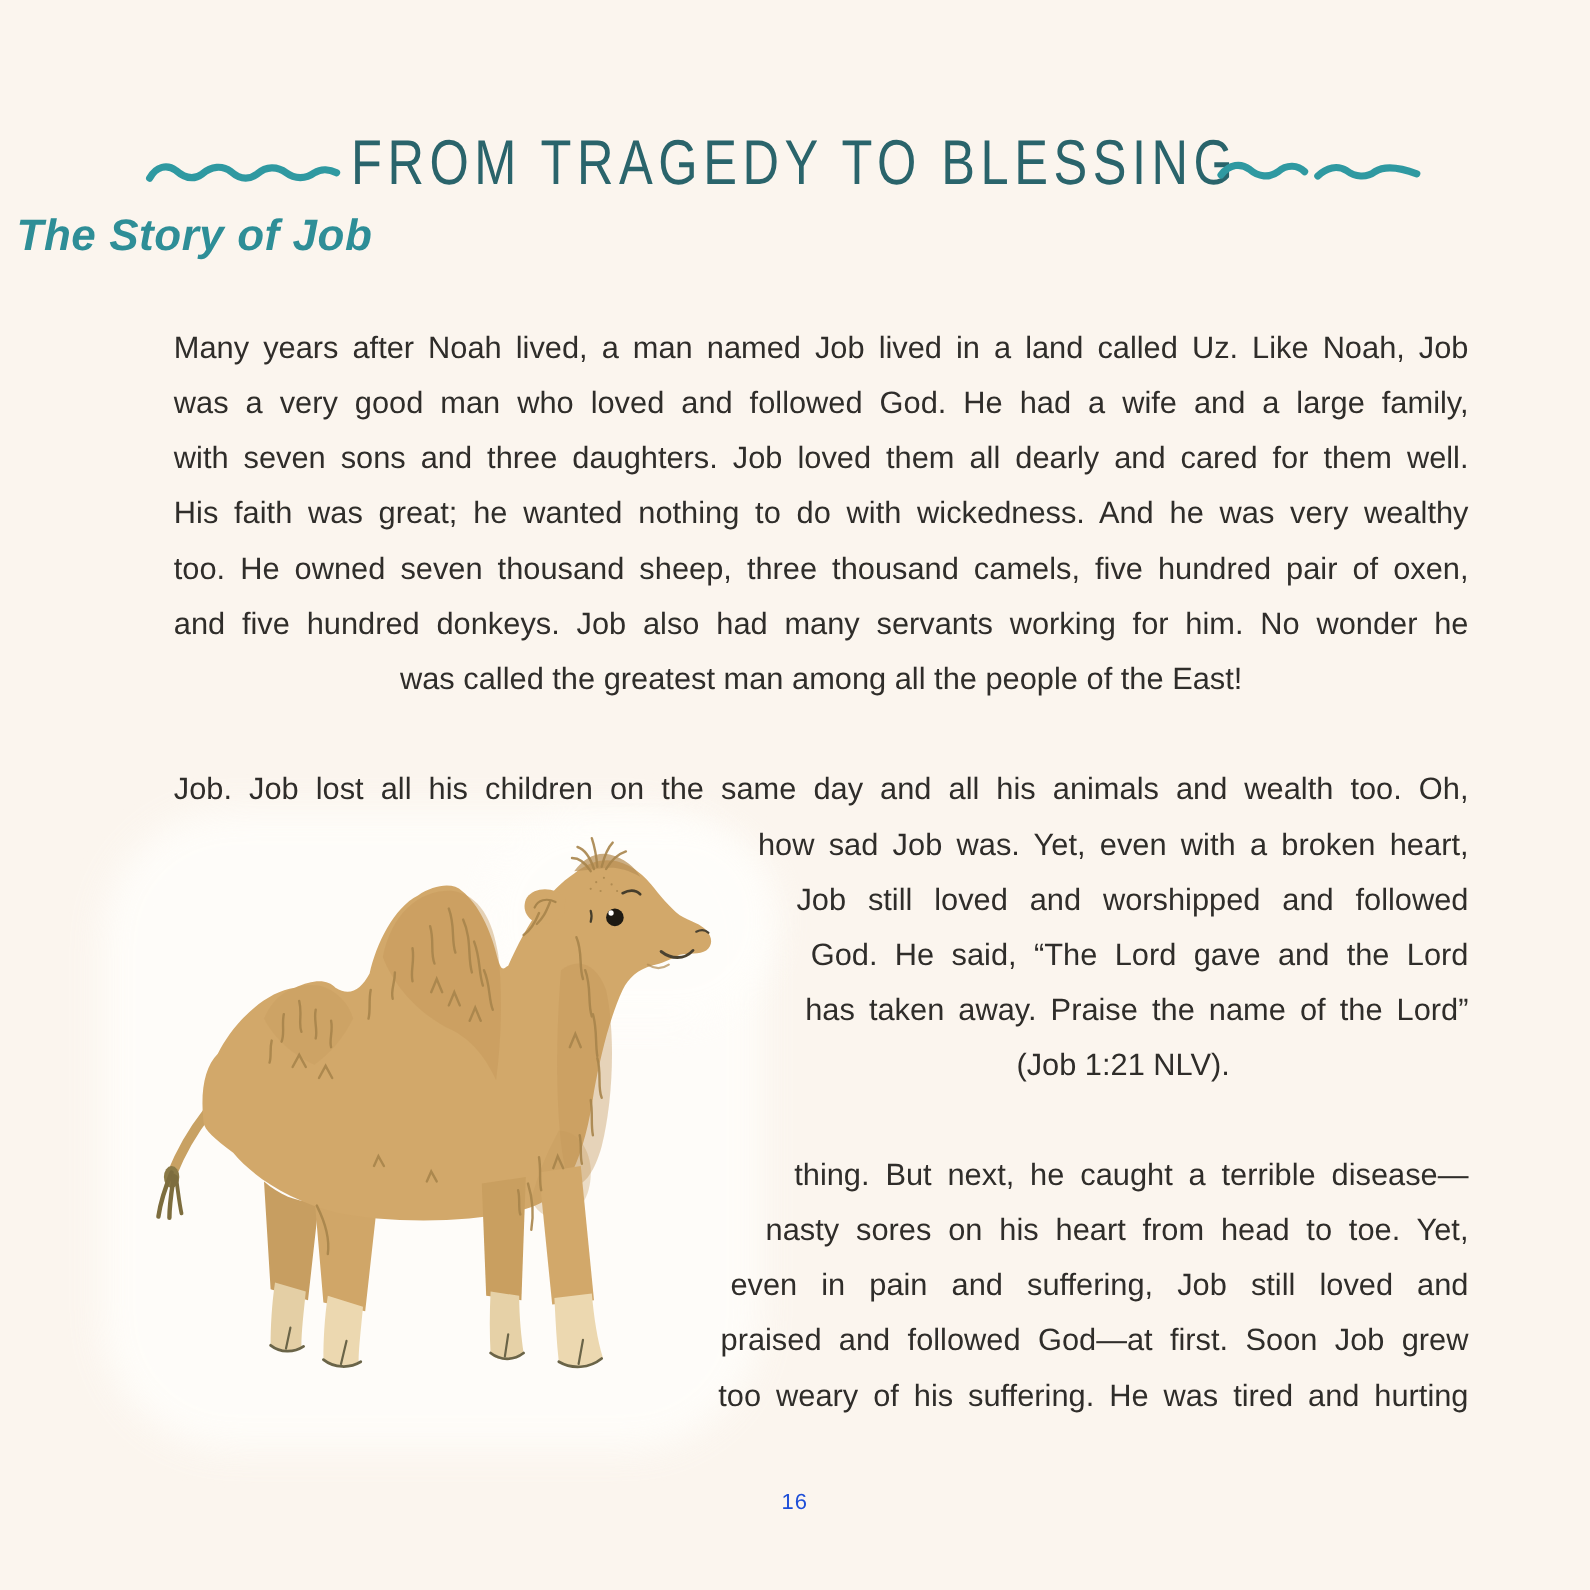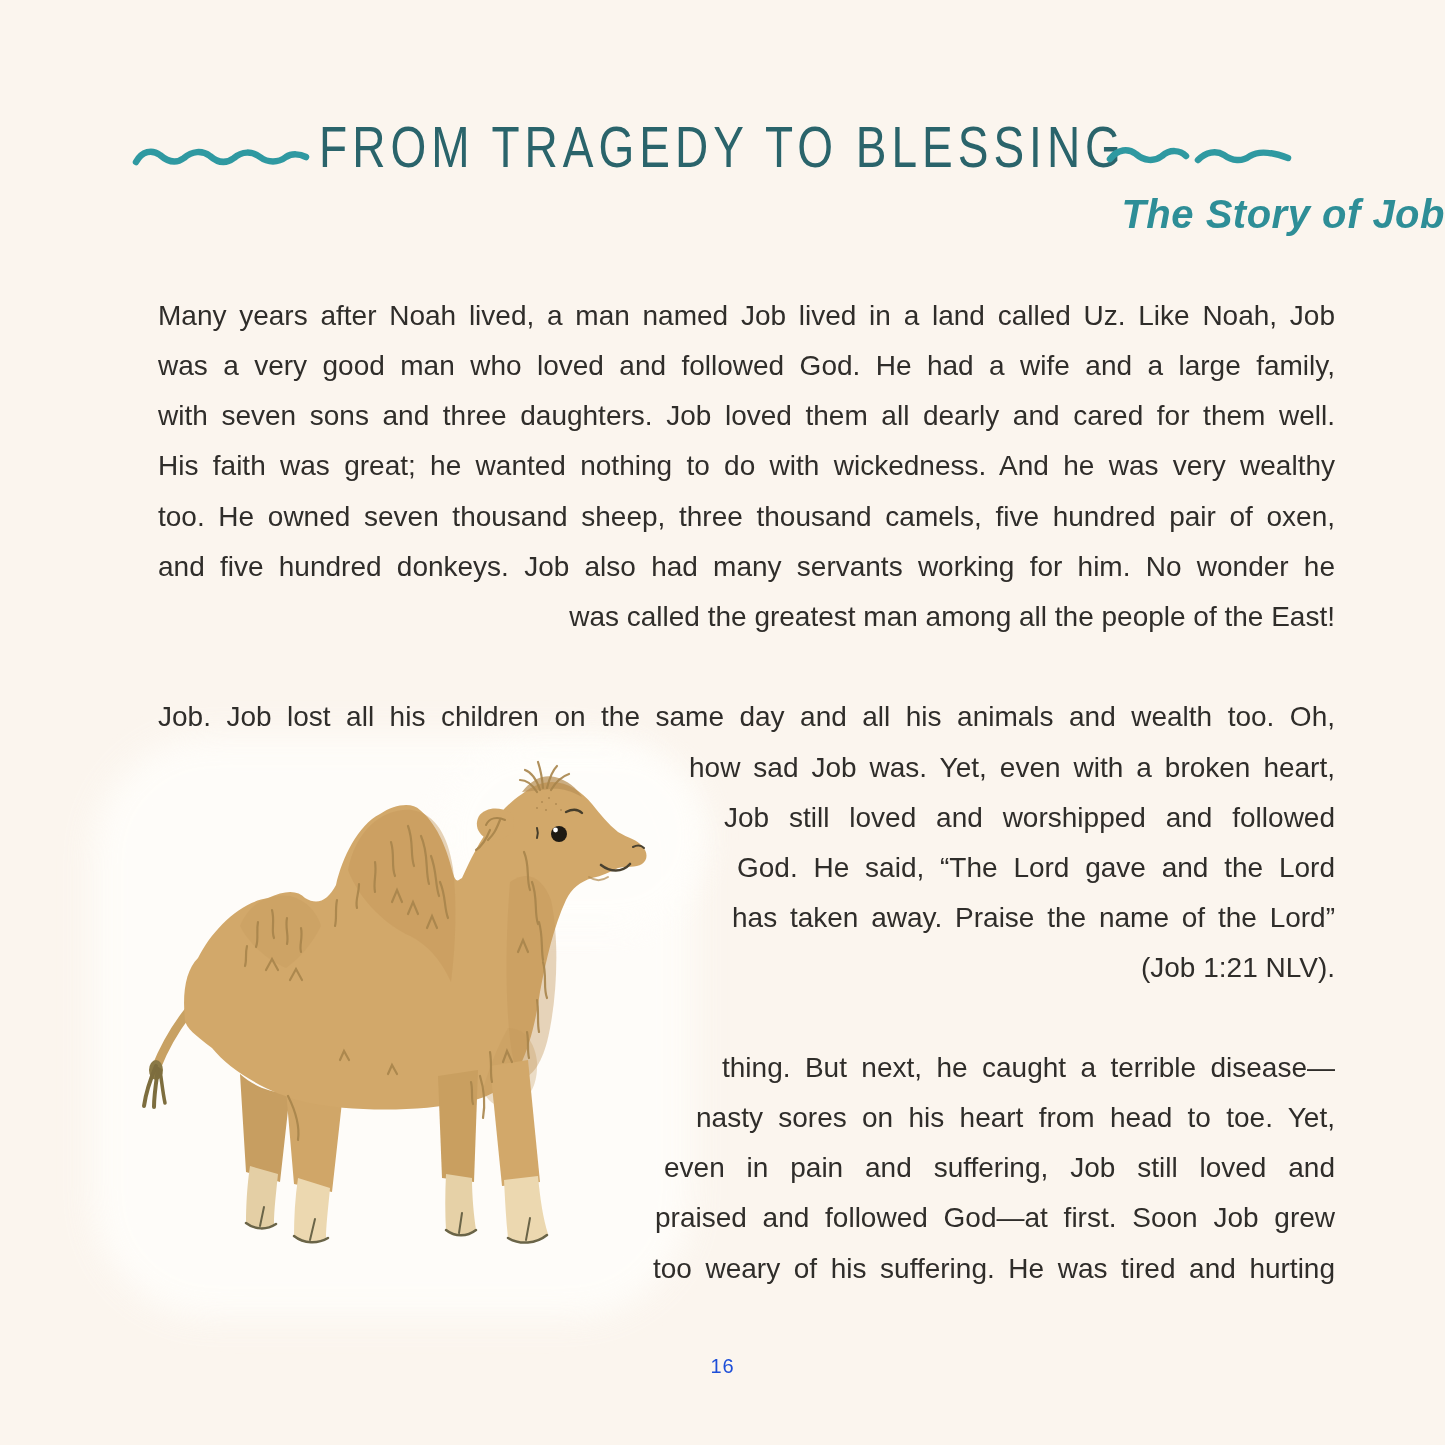--- a/index.html
+++ b/index.html
@@ -14,37 +14,37 @@
   .title{
     position:absolute;left:0;right:0;top:112px;height:72px;line-height:72px;
     text-align:center;
     font-size:46px;letter-spacing:5px;font-weight:400;
     color:#2a646b;
     transform:scaleY(1.25);transform-origin:50% 55%;
     white-space:nowrap;
   }
   .subtitle{
     position:absolute;left:0;right:0;top:188px;height:52px;line-height:52px;
-    text-align:right;
+    text-align:left;
     font-size:40px;font-weight:700;font-style:italic;letter-spacing:.5px;
     color:#2e8e97;
     padding-left:15px;
   }
   .squiggle{position:absolute;top:142px;}
   .squiggle.left{left:132px;}
   .squiggle.right{left:1106px;}
   
   .bl{
     position:absolute;
     font-size:28px;line-height:40px;height:40px;
     color:#2f2d2a;
     text-align:justify;text-align-last:justify;text-justify:inter-word;
     white-space:nowrap;white-space:normal;margin-left:24px;
   }
-  .bl.last{text-align:right;text-align-last:auto;}
+  .bl.last{text-align:center;text-align-last:auto;}
   
   .camel-bg{
     position:absolute;left:92px;top:736px;width:600px;height:582px;
     background:#fffefb;border-radius:120px;filter:blur(16px);opacity:.85;
   }
   .camel-bg2{
     position:absolute;left:440px;top:742px;width:268px;height:188px;
     background:#fffefb;border-radius:90px;filter:blur(14px);opacity:.8;
   }
   .camel{position:absolute;left:90px;top:730px;width:620px;height:620px;}

